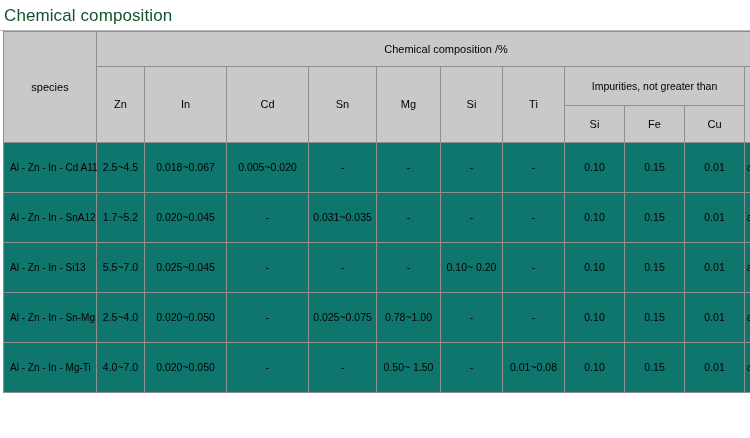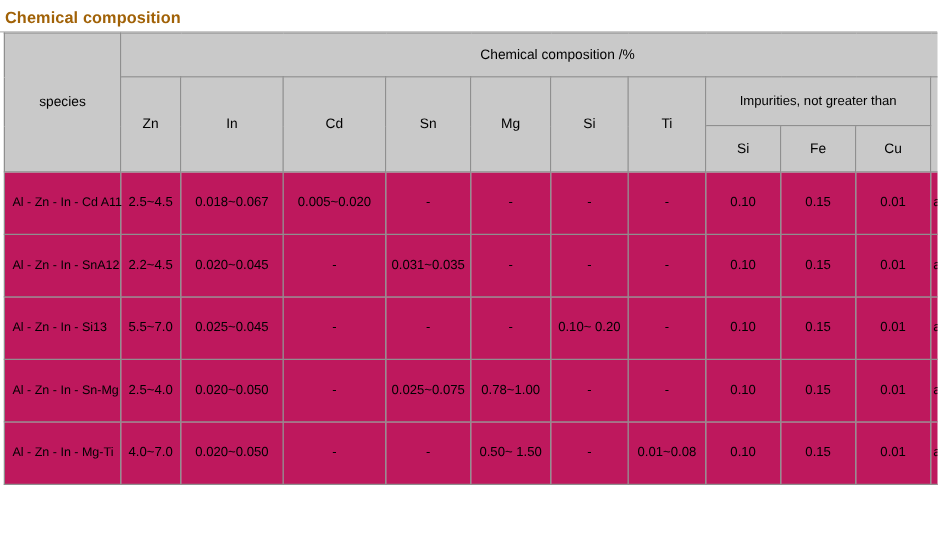--- a/index.html
+++ b/index.html
@@ -15,23 +15,23 @@
     overflow: hidden;
   }
   .page {
     position: relative;
     width: 750px;
     height: 438px;
     box-sizing: border-box;
     padding: 0;
   }
   .doc-title {
-    color: #a16207;
-    font-size: 13px;
-    font-weight: bold;
+    color: #14532d;
+    font-size: 17px;
+    font-weight: normal;
     padding: 6px 0 4px 4px;
     letter-spacing: 0.1px;
   }
   .title-rule {
     height: 1px;
     background: #b8b8b8;
     margin: 0 0 0 0;
   }
   table.comp {
     border-collapse: collapse;
@@ -50,21 +50,21 @@
   }
   table.comp thead th {
     background: #c9c9c9;
     color: #000;
     font-size: 11px;
   }
   table.comp thead th.small {
     font-size: 10.5px;
   }
   table.comp tbody td {
-    background: #be185d;
+    background: #0f766e;
     height: 49px;
   }
   table.comp tbody td.species {
     text-align: left;
     padding-left: 6px;
     font-size: 10px;
     white-space: nowrap;
   }
   .h-species { height: 108px; }
   .h-band { height: 34px; }
@@ -126,21 +126,21 @@
         <td>-</td>
         <td>-</td>
         <td>-</td>
         <td>0.10</td>
         <td>0.15</td>
         <td>0.01</td>
         <td>allowance</td>
       </tr>
       <tr>
         <td class="species">Al - Zn - In - SnA12</td>
-        <td>2.2~4.5</td>
+        <td>1.7~5.2</td>
         <td>0.020~0.045</td>
         <td>-</td>
         <td>0.031~0.035</td>
         <td>-</td>
         <td>-</td>
         <td>-</td>
         <td>0.10</td>
         <td>0.15</td>
         <td>0.01</td>
         <td>allowance</td>

